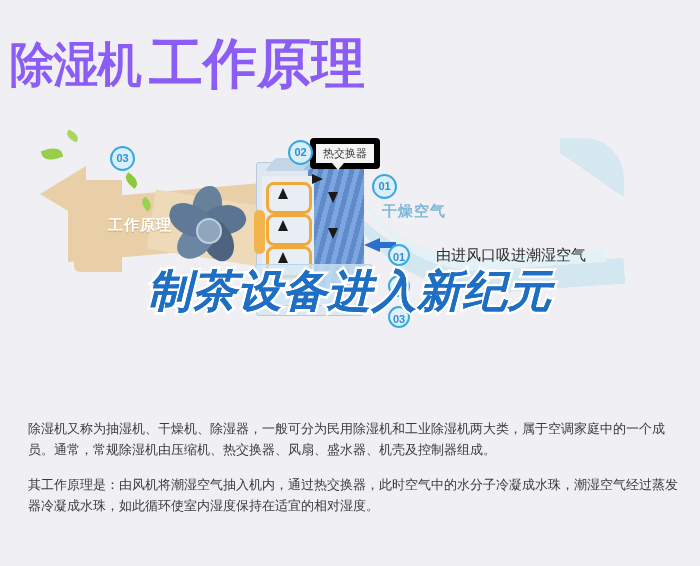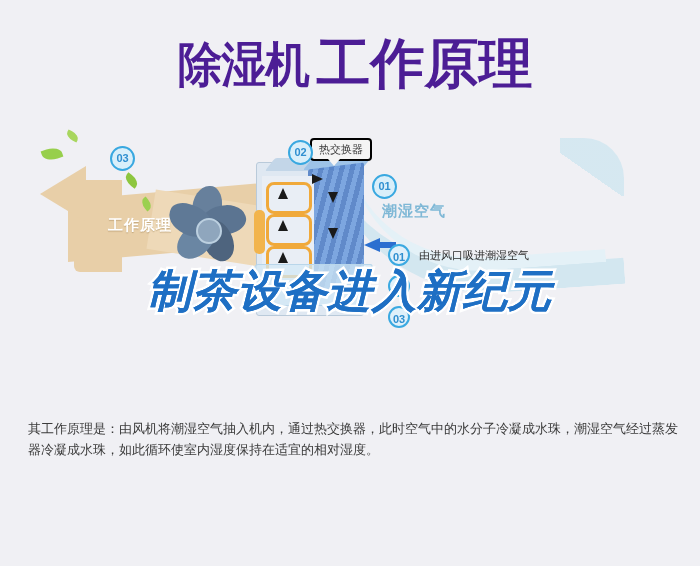--- a/index.html
+++ b/index.html
@@ -7,22 +7,22 @@
     width:700px;height:566px;overflow:hidden;
     background:#f0f0f4;
     font-family:"Liberation Sans","DejaVu Sans",sans-serif;
     position:relative;
   }
   .page{position:relative;width:700px;height:566px;background:#f0f0f4;}
 
   
   .title-row{
     position:absolute;left:0;top:28px;width:700px;
-    text-align:center;white-space:nowrap;
-    color:#4c1d95;
+    text-align:left;white-space:nowrap;
+    color:#8b5cf6;
   }
   .title-a{
     font-size:48px;font-weight:700;letter-spacing:-1px;
     display:inline-block;transform:scaleX(.93);transform-origin:right center;
     vertical-align:middle;
   }
   .title-b{
     font-size:54px;font-weight:700;letter-spacing:0px;
     display:inline-block;margin-left:8px;vertical-align:middle;
   }
@@ -128,21 +128,21 @@
     background:#56b3ea;border-radius:50%;}
   .tank-label{position:absolute;left:58px;top:28px;color:#fff;font-size:13px;font-weight:700;letter-spacing:2px;
     text-shadow:0 1px 2px rgba(0,60,110,.5);}
   .tray{position:absolute;left:250px;top:146px;width:116px;height:40px;
     background:rgba(210,232,246,.75);border:1px solid #b9d6ea;border-radius:3px;
     transform:skewX(-14deg);}
 
   
   .bubble{
     position:absolute;left:310px;top:20px;
-    background:#f4f4f4;border:2px solid #000000;border-radius:4px;
+    background:#f4f4f4;border:6px solid #000000;border-radius:4px;
     padding:2px 7px;font-size:11px;color:#3b3b3b;white-space:nowrap;
   }
   .bubble:after{
     content:"";position:absolute;left:16px;bottom:-7px;width:0;height:0;
     border-left:6px solid transparent;border-right:6px solid transparent;border-top:7px solid #f4f4f4;
   }
 
   
   .dbadge{
     position:absolute;width:21px;height:21px;border-radius:50%;
@@ -158,21 +158,21 @@
 
   
   .steps{position:absolute;left:388px;top:244px;width:300px;}
   .step{display:flex;align-items:center;margin-bottom:9px;}
   .step-badge{
     width:22px;height:22px;border-radius:50%;flex:0 0 22px;
     background:#dff0fa;border:2px solid #3aa9e1;color:#2f8fd0;
     font-size:11px;font-weight:700;line-height:22px;text-align:center;
     box-sizing:border-box;
   }
-  .step-text{margin-left:9px;font-size:11px;color:#2b2b2b;white-space:nowrap;}
+  .step-text{margin-left:26px;font-size:15px;color:#2b2b2b;white-space:nowrap;}
 
   
   .overlay{
     position:absolute;left:0;top:262px;width:700px;text-align:center;
     font-size:44px;font-weight:700;font-style:italic;letter-spacing:1px;
     color:#1e6fc4;
     -webkit-text-stroke:5px #ffffff;
     paint-order:stroke fill;
     white-space:nowrap;
     z-index:9;
@@ -247,36 +247,37 @@
     </div>
 
     <div class="tray"></div>
 
 
     <div class="bubble">热交换器</div>
 
     <div class="dbadge d03">03</div>
     <div class="dbadge d02">02</div>
     <div class="dbadge d01">01</div>
-    <div class="moist-label">潮湿空气</div>
+    <div class="moist-label">干燥空气</div>
   </div>
 
   <div class="steps">
     <div class="step">
       <div class="step-badge">01</div>
       <div class="step-text">由进风口吸进潮湿空气</div>
     </div>
     <div class="step">
       <div class="step-badge">02</div>
     </div>
     <div class="step">
       <div class="step-badge">03</div>
     </div>
   </div>
 
   <div class="overlay">制茶设备进入新纪元</div>
   <div class="overlay-fill">制茶设备进入新纪元</div>
 
   <div class="body-text">
+    <p class="para">除湿机又称为抽湿机、干燥机、除湿器，一般可分为民用除湿机和工业除湿机两大类，属于空调家庭中的一个成员。通常，常规除湿机由压缩机、热交换器、风扇、盛水器、机壳及控制器组成。</p>
     <p class="para">其工作原理是：由风机将潮湿空气抽入机内，通过热交换器，此时空气中的水分子冷凝成水珠，潮湿空气经过蒸发器冷凝成水珠，如此循环使室内湿度保持在适宜的相对湿度。</p>
   </div>
 
 </div>
 
 </body></html>

